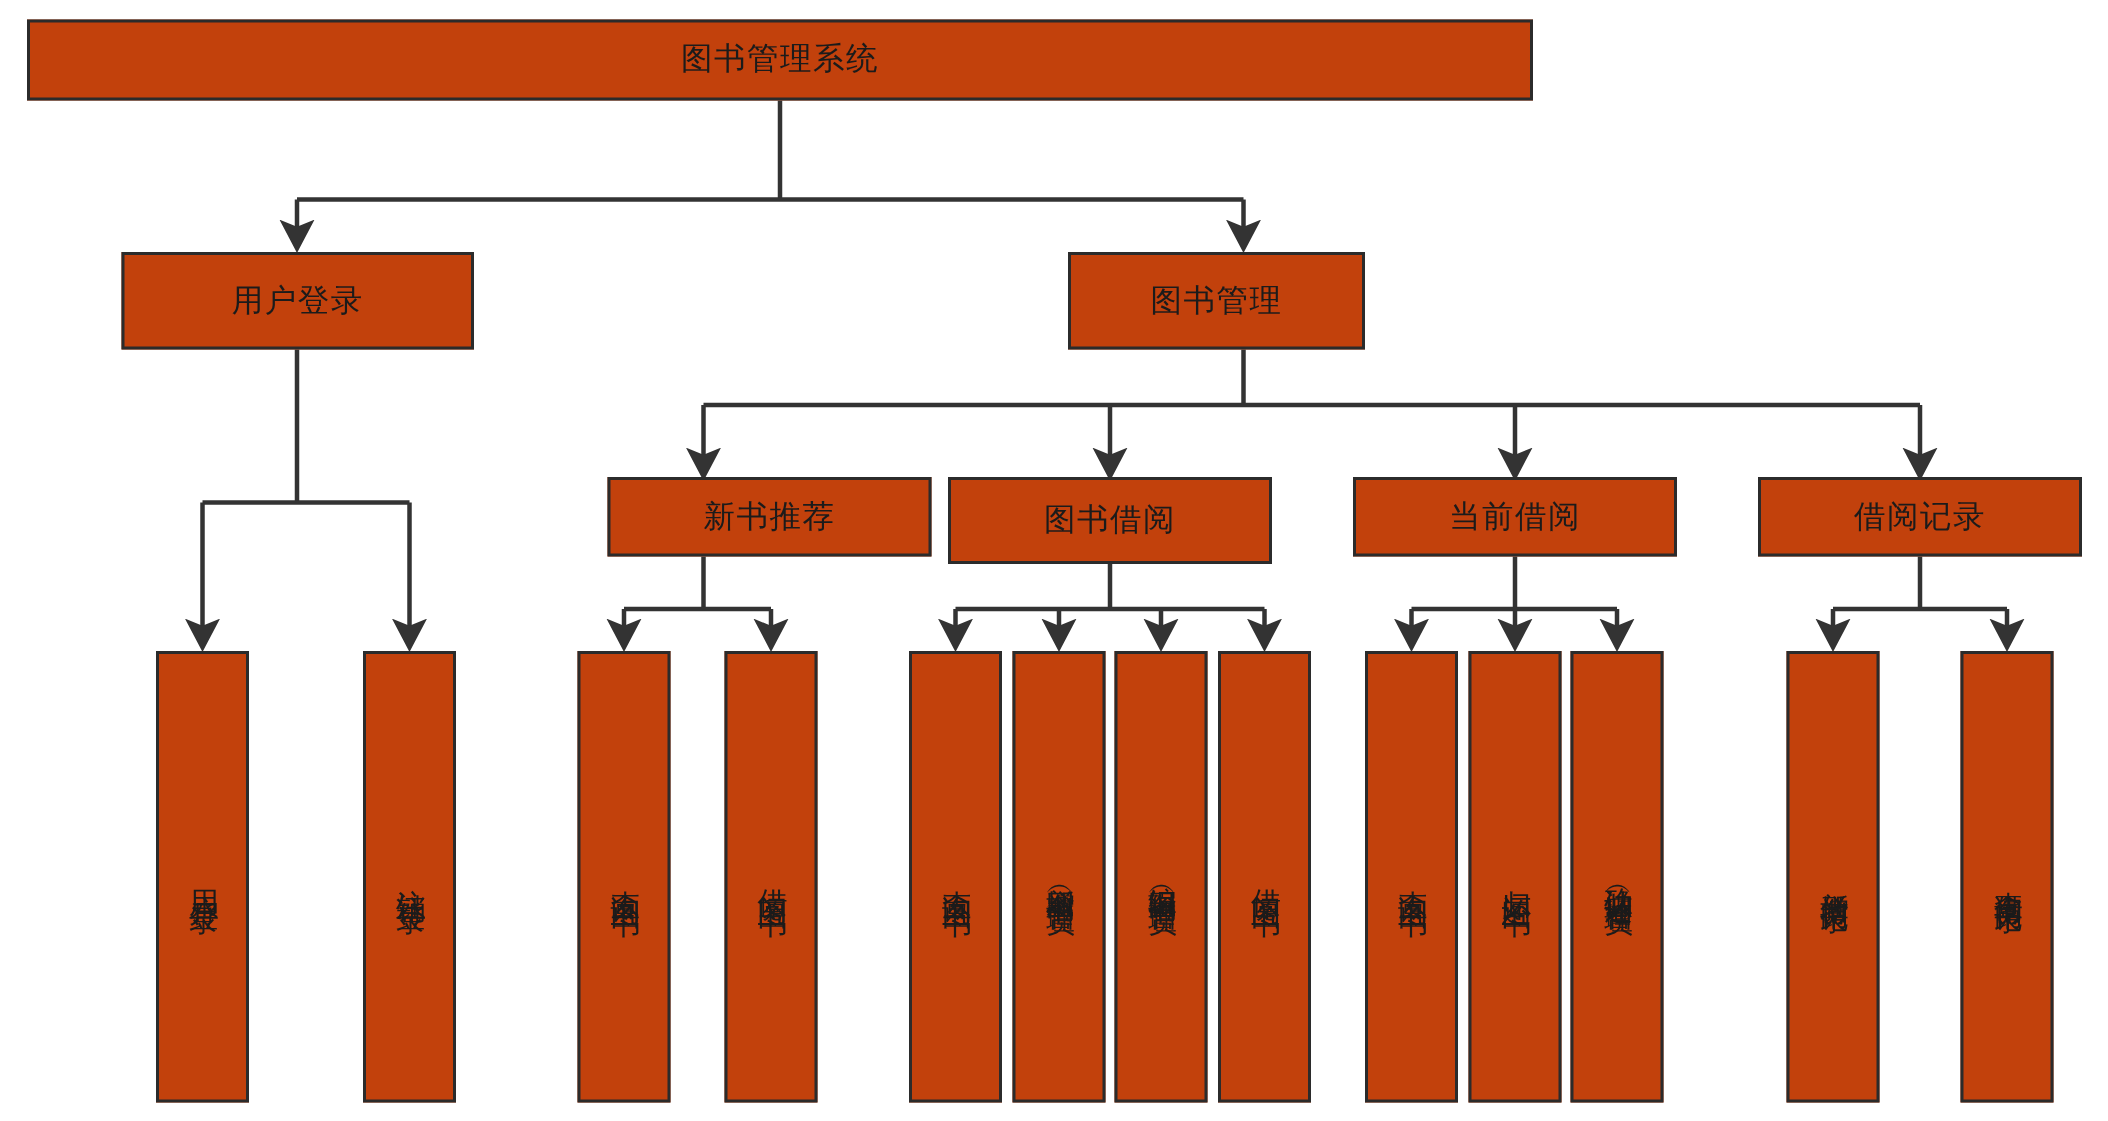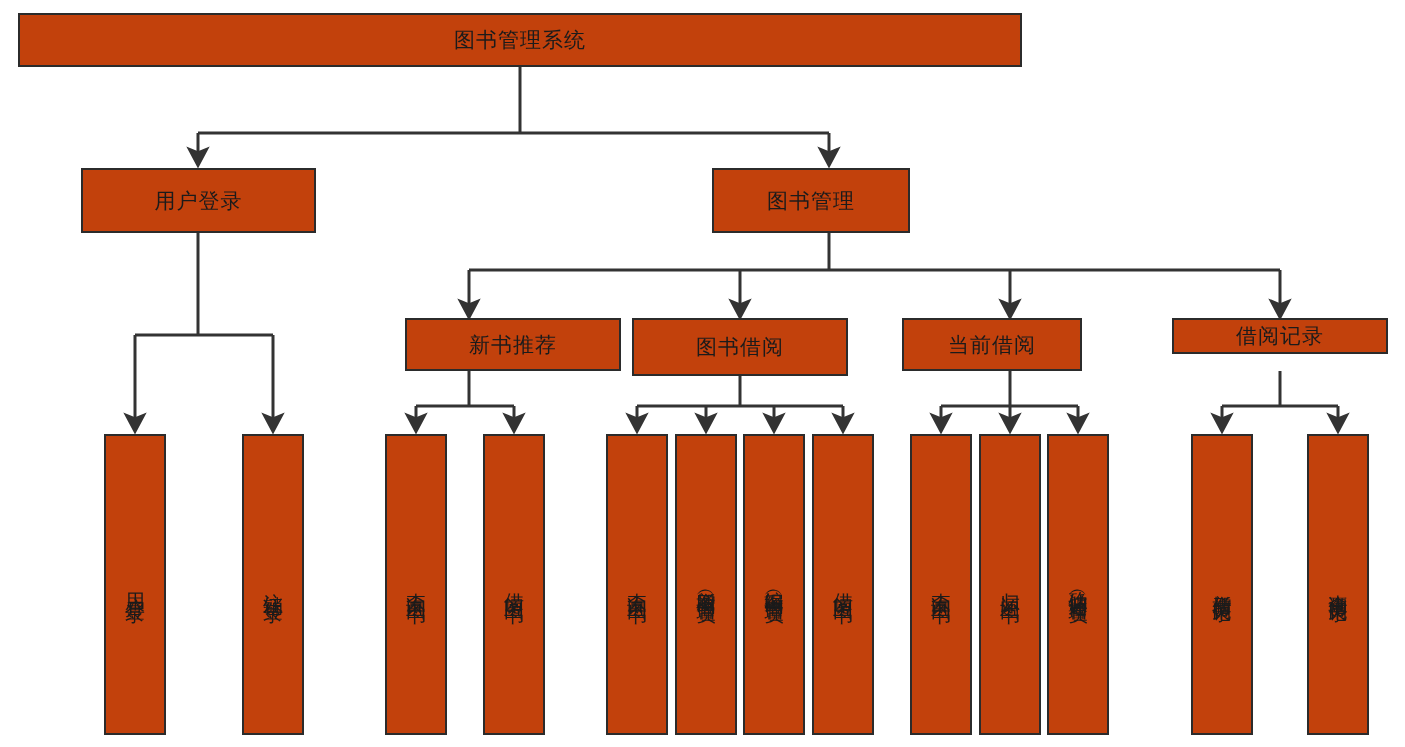--- a/index.html
+++ b/index.html
@@ -137,23 +137,23 @@
   <div class="node horizontal node-root" style="left:18px; top:13px; width:1004px; height:54px;">图书管理系统</div>
 
   <div class="node horizontal" style="left:81px; top:168px; width:235px; height:65px;">用户登录</div>
 
   <div class="node horizontal" style="left:712px; top:168px; width:198px; height:65px;">图书管理</div>
 
   <div class="node horizontal" style="left:362px; top:318px; width:216px; height:53px;margin-left:43px;">新书推荐</div>
 
   <div class="node horizontal" style="left:632px; top:318px; width:216px; height:58px;">图书借阅</div>
 
-  <div class="node horizontal" style="left:902px; top:318px; width:180px; height:53px;">当前借阅</div>
+  <div class="node horizontal" style="left:902px; top:318px; width:216px; height:53px;">当前借阅</div>
 
-  <div class="node horizontal" style="left:1172px; top:318px; width:216px; height:36px;">借阅记录</div>
+  <div class="node horizontal" style="left:1172px; top:318px; width:216px; height:53px;">借阅记录</div>
 
   <div class="node vertical" style="left:104px; top:434px; width:62px; height:301px;">用户登录</div>
 
   <div class="node vertical" style="left:242px; top:434px; width:62px; height:301px;">注销登录</div>
 
   <div class="node vertical" style="left:385px; top:434px; width:62px; height:301px;">查询图书</div>
 
   <div class="node vertical" style="left:483px; top:434px; width:62px; height:301px;">借阅图书</div>
 
   <div class="node vertical" style="left:606px; top:434px; width:62px; height:301px;">查询图书</div>

